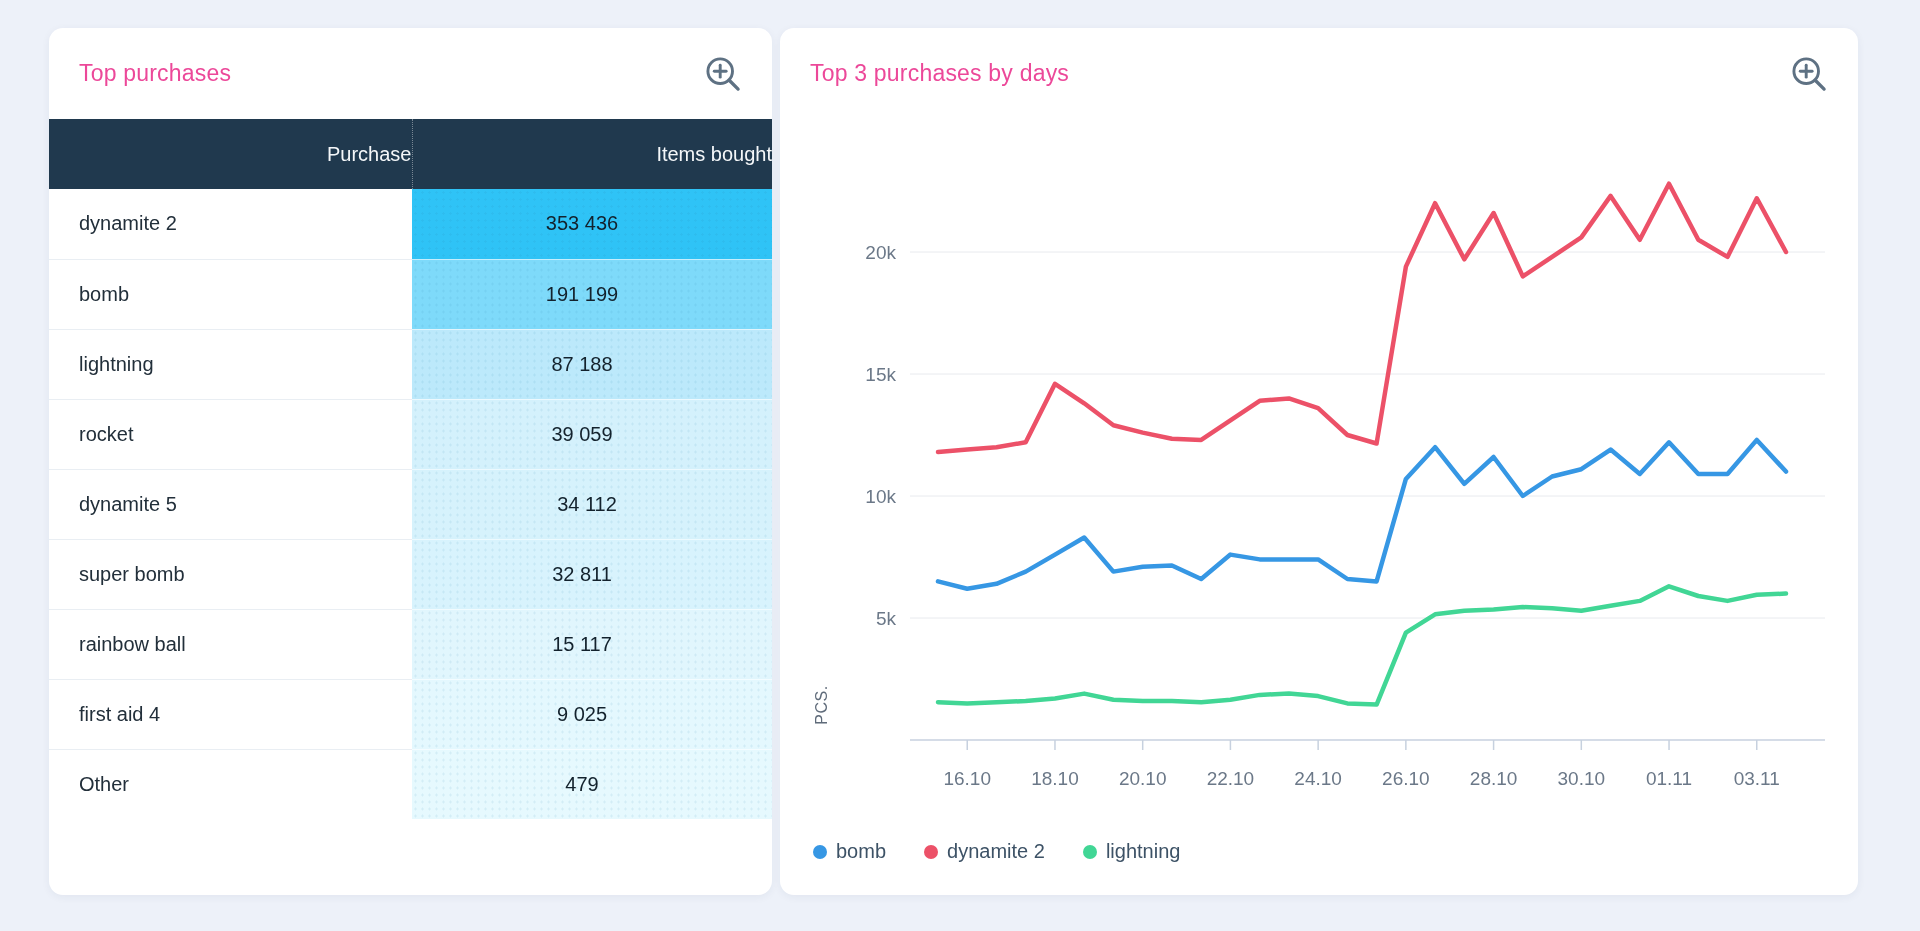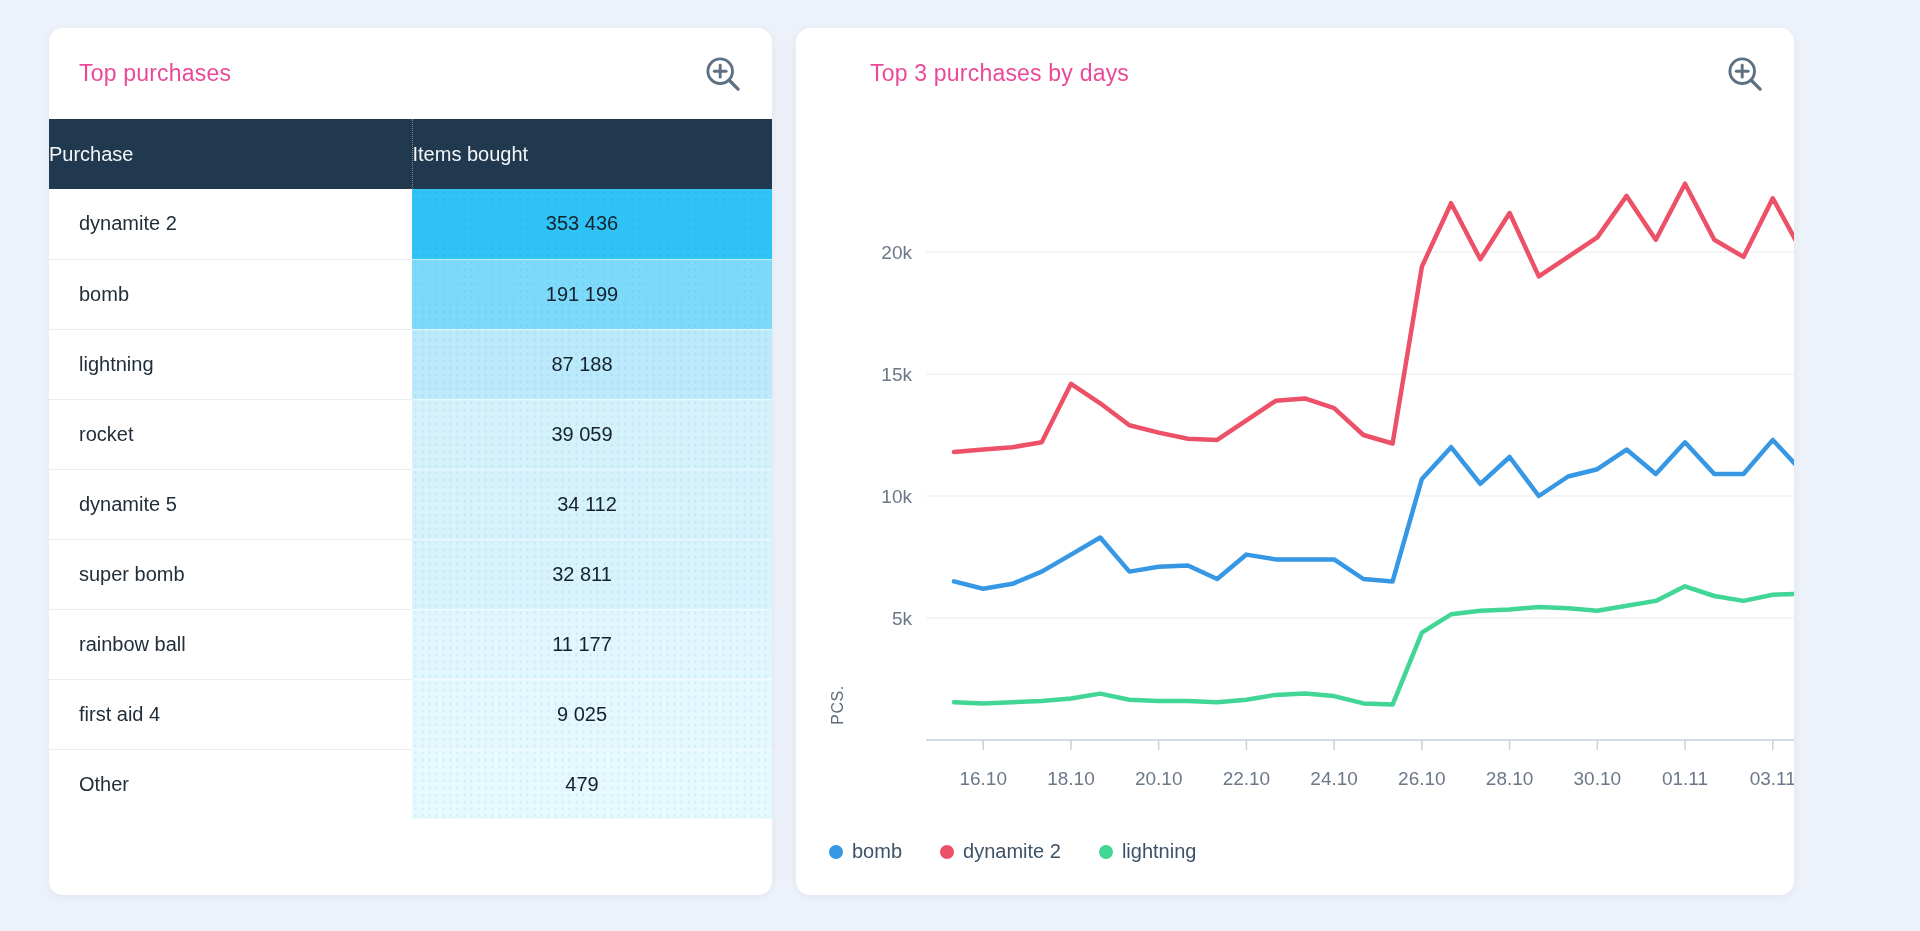--- a/index.html
+++ b/index.html
@@ -9,35 +9,35 @@
     font-family:"Liberation Sans", sans-serif;
     position:relative;
   }
   .card {
     position:absolute; top:28px; height:867px;
     background:#ffffff; border-radius:14px;
     box-shadow:0 2px 8px rgba(30,50,90,.06);
     overflow:hidden;
   }
   #table-card { left:49px;  width:723px; }
-  #chart-card { left:796px; width:998px;padding-left:44px; }
+  #chart-card { left:780px; width:1078px; }
 
   .card-head {
     height:91px; display:flex; align-items:center;
     justify-content:space-between; padding:0 28px 0 30px;
   }
   .card-title { font-size:23px; font-weight:500; color:#ec4899; letter-spacing:.2px; }
   .zoom-btn { background:none; border:none; cursor:pointer; width:40px; height:40px; padding:0; }
   .zoom-btn svg { display:block; }
 
   
   table { width:100%; border-collapse:collapse; table-layout:fixed; }
   thead th {
     height:70px; background:#20394e; color:#f4f7f9;
-    font-size:20px; font-weight:500; text-align:left;
+    font-size:20px; font-weight:500; text-align:right;
   }
   thead th:first-child { width:363px; }
   thead th + th { border-left:1px dotted rgba(255,255,255,.4); }
   tbody td { height:70px; font-size:20px; }
   tbody td.cell-label {
     padding-left:30px; color:#222f3a; background:#ffffff; text-align:left;
   }
   tbody td.cell-value {
     text-align:center; padding-right:20px; color:#13222d;
     background-image:radial-gradient(circle, rgba(40,130,170,.10) 1.2px, transparent 1.4px);
@@ -107,21 +107,21 @@
         <tr>
           <td class="cell-label">dynamite 5</td>
           <td class="cell-value" style="background-color: rgb(214, 242, 252); padding-left: 10px;">34 112</td>
         </tr>
         <tr>
           <td class="cell-label">super bomb</td>
           <td class="cell-value" style="background-color: rgb(216, 243, 253);">32 811</td>
         </tr>
         <tr>
           <td class="cell-label">rainbow ball</td>
-          <td class="cell-value" style="background-color: rgb(225, 246, 253);">11 177</td>
+          <td class="cell-value" style="background-color: rgb(225, 246, 253);">15 117</td>
         </tr>
         <tr>
           <td class="cell-label">first aid 4</td>
           <td class="cell-value" style="background-color: rgb(228, 248, 254);">9 025</td>
         </tr>
         <tr>
           <td class="cell-label">Other</td>
           <td class="cell-value" style="background-color: rgb(230, 249, 254);">479</td>
         </tr>
       </tbody>

